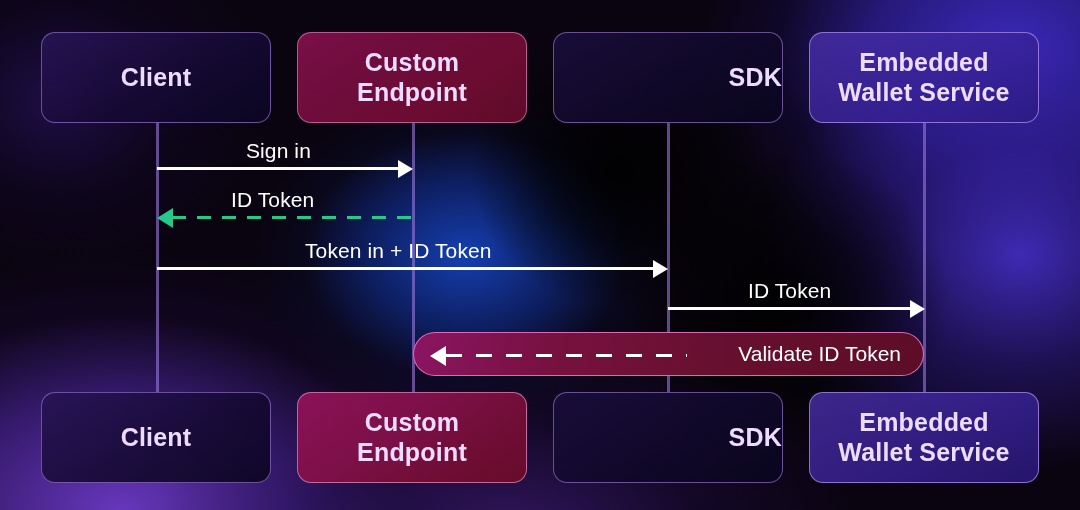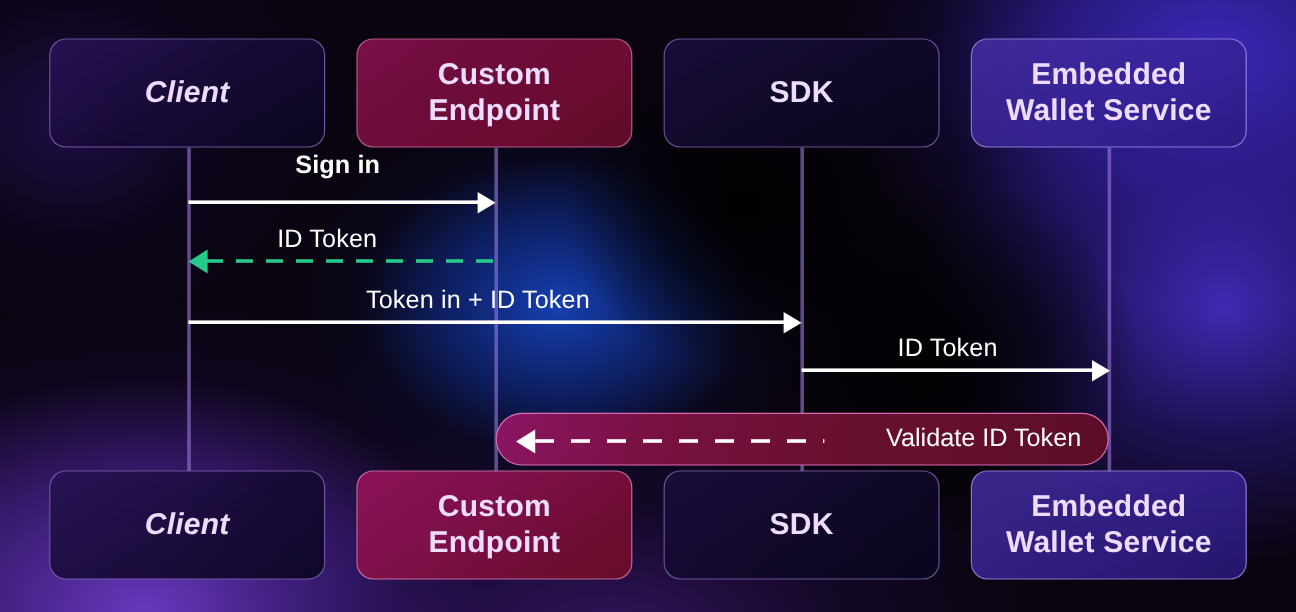--- a/index.html
+++ b/index.html
@@ -81,24 +81,24 @@
     text-align: center;
     font-weight: bold;
     font-size: 25px;
     line-height: 1.18;
     letter-spacing: 0.2px;
     color: #eddcff;
     border: 1px solid rgba(176,140,238,0.55);
   }
   .p-dark {
     background: linear-gradient(150deg, rgba(40,20,86,0.92) 0%, rgba(22,10,52,0.92) 55%, rgba(12,6,34,0.92) 100%);
-    font-style: italic;
   }
   .p-dark-blue {
     background: linear-gradient(150deg, rgba(26,14,60,0.92) 0%, rgba(16,8,40,0.94) 60%, rgba(10,6,30,0.94) 100%);
+    justify-content: flex-end;
   }
   .p-violet {
     background: linear-gradient(150deg, rgba(74,48,170,0.80) 0%, rgba(56,34,150,0.80) 60%, rgba(44,26,130,0.80) 100%);
     border-color: rgba(186,158,250,0.66);
     justify-content: center;
   }
   .p-crimson {
     background: linear-gradient(145deg, #7a0f47 0%, #6e0d3c 35%, #6b0c30 70%, #5e0b28 100%);
     border-color: rgba(228,140,196,0.62);
   }
@@ -214,21 +214,21 @@
   </div>
 
   <div class="participant p-violet" style="left:809px; top:32px; width:230px; height:91px;">
     <div>
       <span>Embedded</span><br>
       <span>Wallet Service</span>
     </div>
   </div>
 
   <div class="msg">
-    <div class="msg-label" style="left:246px; top:126px;font-weight:bold;">Sign in</div>
+    <div class="msg-label" style="left:246px; top:139px;">Sign in</div>
     <div class="line-solid" style="left:157px; top:167px; width:244px;"></div>
     <div class="arrow-right" style="left:398px; top:160px;"></div>
   </div>
 
   <div class="msg">
     <div class="msg-label" style="left:231px; top:188px;">ID Token</div>
     <div class="line-dashed-green" style="left:172px; top:216px; width:240px;"></div>
     <div class="arrow-left-green" style="left:157px; top:208px;"></div>
   </div>
 
@@ -237,21 +237,21 @@
     <div class="line-solid" style="left:157px; top:267px; width:500px;"></div>
     <div class="arrow-right" style="left:653px; top:260px;"></div>
   </div>
 
   <div class="msg">
     <div class="msg-label" style="left:748px; top:279px;">ID Token</div>
     <div class="line-solid" style="left:668px; top:307px; width:245px;"></div>
     <div class="arrow-right" style="left:910px; top:300px;"></div>
   </div>
 
-  <div id="note-pill" style="left:413px; top:344px; width:511px; height:44px;">
+  <div id="note-pill" style="left:413px; top:332px; width:511px; height:44px;">
     <div class="arrow-left-white" style="left:16px; top:13px;"></div>
     <div class="line-dashed-white" style="left:32px; top:21px; width:241px;"></div>
     <div class="note-text">Validate ID Token</div>
   </div>
 
   <div class="participant p-dark" style="left:41px; top:392px; width:230px; height:91px;">
     <div>
       <span>Client</span>
     </div>
   </div>

